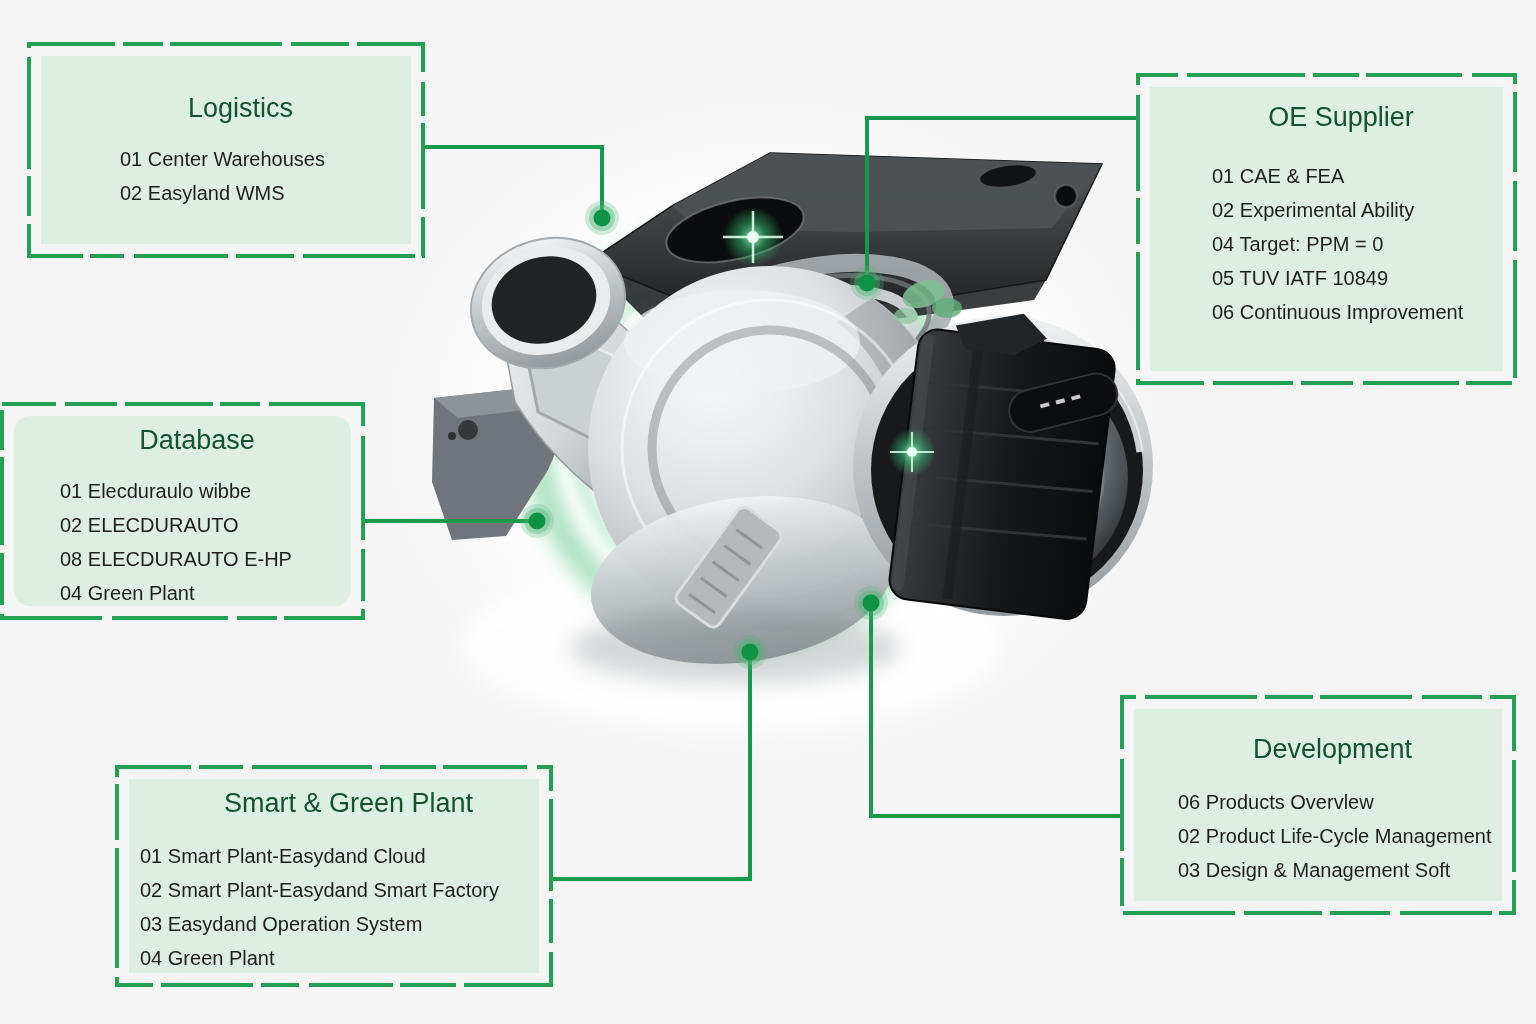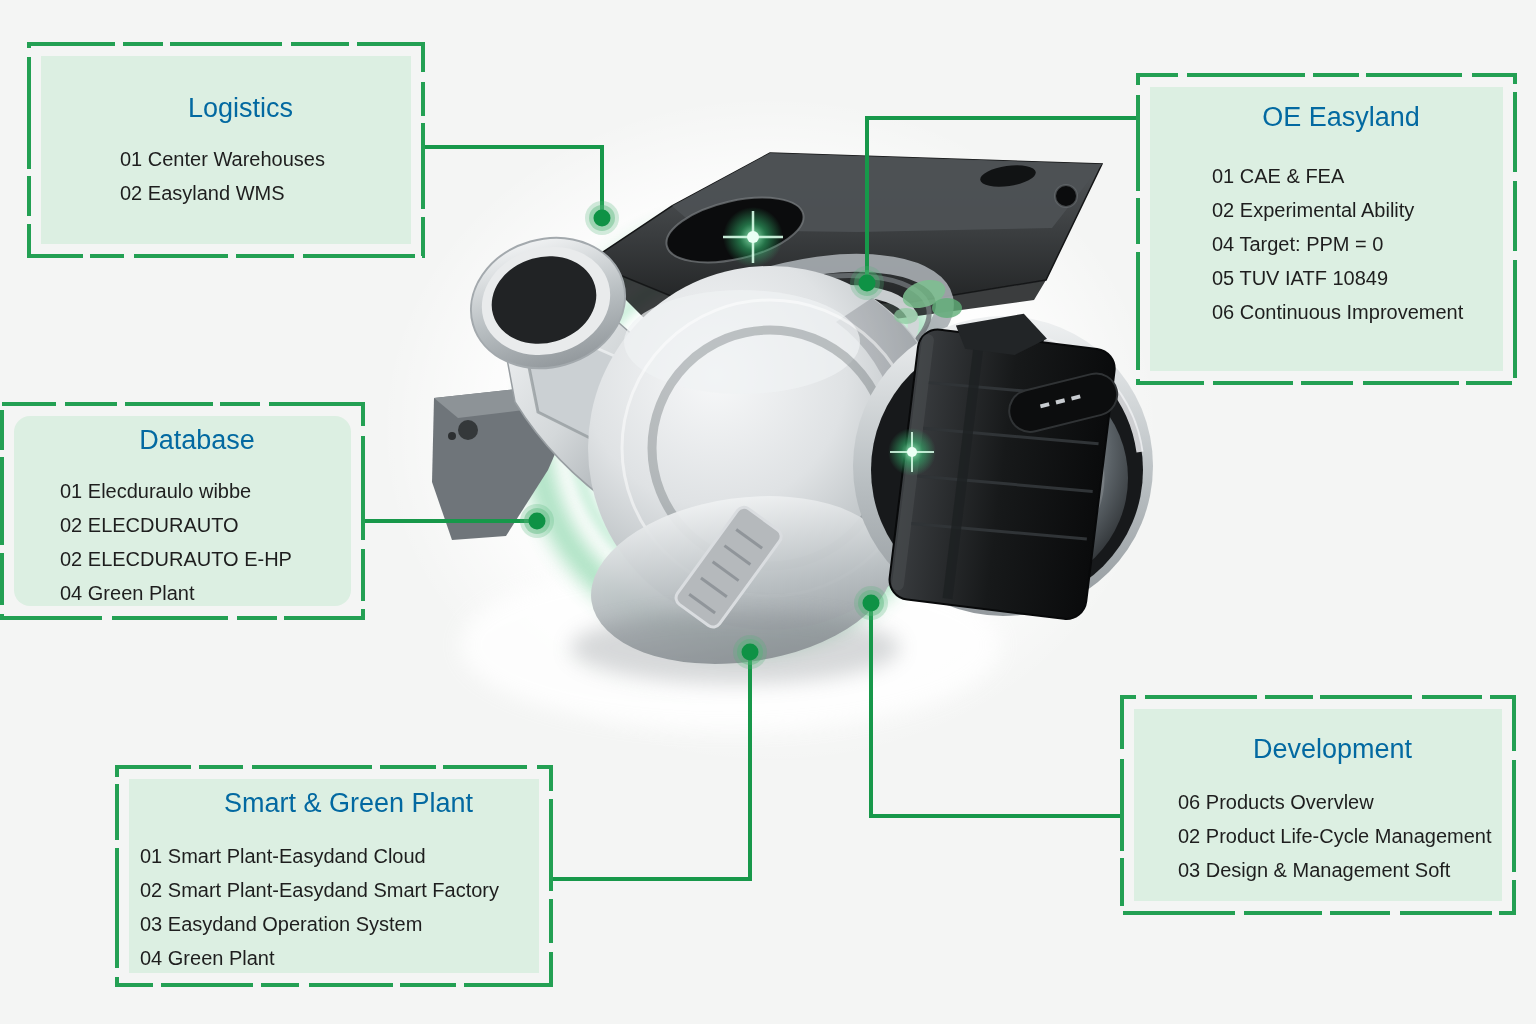--- a/index.html
+++ b/index.html
@@ -12,21 +12,21 @@
   }
   .stage{position:absolute;inset:0;}
   svg.artwork{position:absolute;left:0;top:0;width:1536px;height:1024px;display:block;}
   .callout{
     position:absolute;
     background:#dcefe2;
     box-sizing:border-box;
     z-index:2;
   }
   .callout .box-title{
-    font-size:27px;font-weight:400;color:#0369a1;
+    font-size:27px;font-weight:400;color:#14532d;
     text-align:center;margin:0 0 var(--tmb,18px) 0;line-height:32px;padding-left:29px;
   }
   .callout .box-items{
     list-style:none;margin:0;padding:0 6px 0 var(--ipad,40px);
     font-size:20px;color:#1e1e1e;
   }
   .callout .box-items li{line-height:34px;white-space:nowrap;}
 </style>
 </head>
 <body>
@@ -240,36 +240,36 @@
 
   <section class="callout" style="left:41px;top:56px;width:370px;height:188px;padding-top:36px;--tmb:18px;--ipad:79px;">
     <h2 class="box-title">Logistics</h2>
     <ul class="box-items">
       <li>01 Center Warehouses</li>
       <li>02 Easyland WMS</li>
     </ul>
   </section>
 
   <section class="callout" style="left:1150px;top:87px;width:353px;height:284px;padding-top:14px;--tmb:26px;--ipad:62px;">
-    <h2 class="box-title">OE Easyland</h2>
+    <h2 class="box-title">OE Supplier</h2>
     <ul class="box-items">
       <li>01 CAE &amp; FEA</li>
       <li>02 Experimental Ability</li>
       <li>04 Target: PPM = 0</li>
       <li>05 TUV IATF 10849</li>
       <li>06 Continuous Improvement</li>
     </ul>
   </section>
 
   <section class="callout" style="left:14px;top:416px;width:337px;height:190px;padding-top:8px;border-radius:16px;--tmb:18px;--ipad:46px;">
     <h2 class="box-title">Database</h2>
     <ul class="box-items">
       <li>01 Elecduraulo wibbe</li>
       <li>02 ELECDURAUTO</li>
-      <li>02 ELECDURAUTO E-HP</li>
+      <li>08 ELECDURAUTO E-HP</li>
       <li>04 Green Plant</li>
     </ul>
   </section>
 
   <section class="callout" style="left:129px;top:779px;width:410px;height:194px;padding-top:8px;--tmb:20px;--ipad:11px;">
     <h2 class="box-title">Smart &amp; Green Plant</h2>
     <ul class="box-items">
       <li>01 Smart Plant-Easydand Cloud</li>
       <li>02 Smart Plant-Easydand Smart Factory</li>
       <li>03 Easydand Operation System</li>

